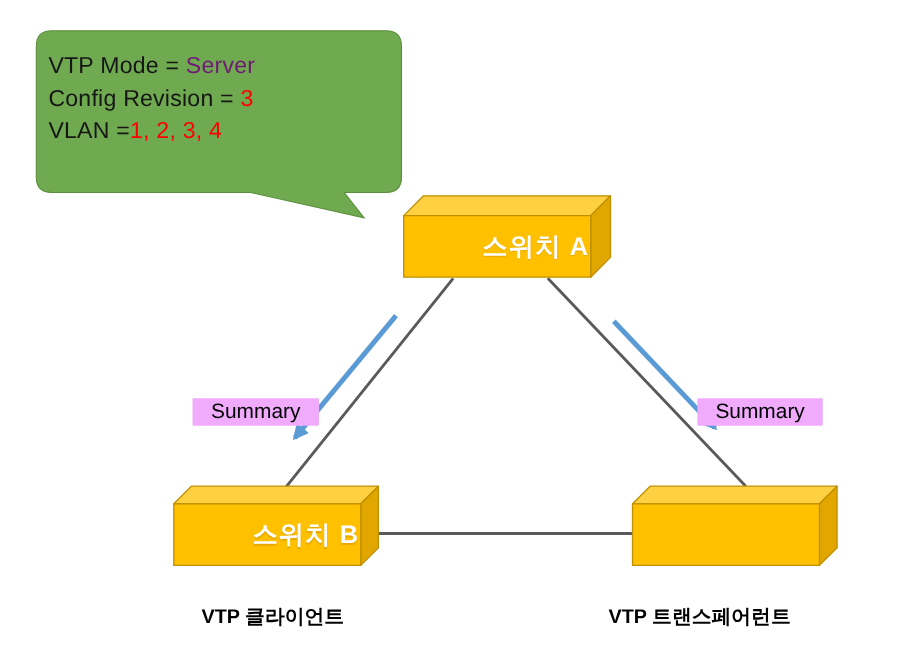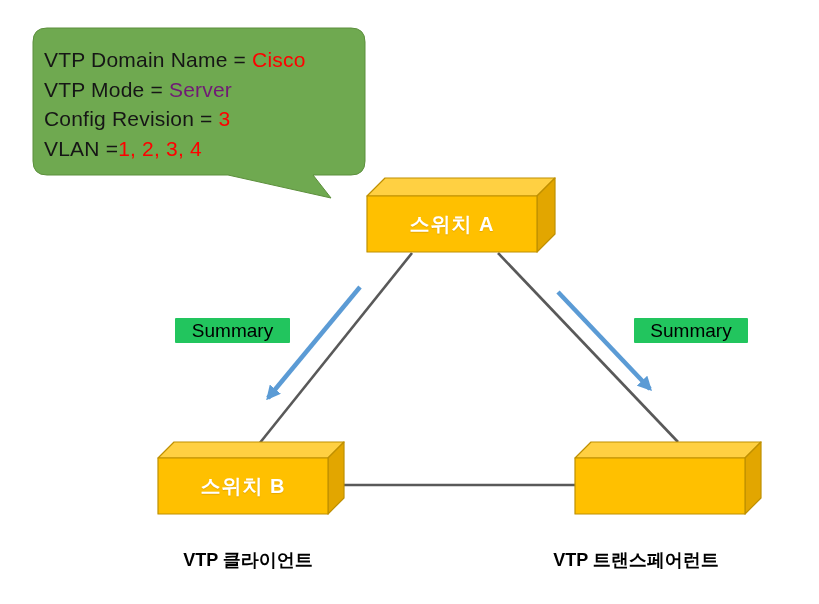--- a/index.html
+++ b/index.html
@@ -23,31 +23,32 @@
 
   
   .conn { stroke-width:2.6; }
 
   
   .arrow { stroke-width:4.5; }
 
   .switch-label {
     position:absolute; width:170px; height:56px;
     display:flex; align-items:center; justify-content:center;
-    color:#ffffff; font-weight:bold; font-size:20px; letter-spacing:1px;
+    color:#ffffff; font-weight:bold; font-size:23px; letter-spacing:1px;
     text-shadow:0 1px 1px rgba(180,120,0,.35);
+    padding-left:35px;
   }
   #switch-a-label { left:367px; top:196px; }
   #switch-b-label { left:158px; top:458px; }
   #switch-c-label { left:575px; top:458px; }
 
   .summary-label {
-    position:absolute; height:25px; background:#22c55e; color:#000000;
+    position:absolute; height:25px; background:#f0abfc; color:#000000;
     display:flex; align-items:center; justify-content:center;
-    font-size:19px; border-radius:1px;
+    font-size:19px; border-radius:1px;margin-top:44px;
   }
   #summary-left  { left:175px; top:318px; width:115px; }
   #summary-right { left:634px; top:318px; width:114px; }
 
   .caption {
     position:absolute; top:548px; height:28px; color:#000000;
     font-weight:bold; font-size:18px; text-align:center; white-space:nowrap;
   }
   #caption-b { left:142px; width:212px; }
   #caption-c { left:510px; width:252px; }
@@ -87,23 +88,20 @@
     </g>
 
     <path class="bubble-path" fill="#6FA950" d="M 47 28 H 351 Q 365 28 365 42 V 161 Q 365 175 351 175 H 313 L 331 198 L 228 175 H 47 Q 33 175 33 161 V 42 Q 33 28 47 28 Z"></path>
 
     <line class="arrow" x1="360" y1="287" x2="268" y2="398" stroke="#5B9BD5" marker-end="url(#arrowhead)"></line>
     <line class="arrow" x1="558" y1="292" x2="650" y2="389" stroke="#5B9BD5" marker-end="url(#arrowhead)"></line>
   </svg>
 
   <div class="callout-text">
     <div class="callout-line">
-      <span>VTP Domain Name = </span><span class="val" style="color:#FF0000">Cisco</span>
-    </div>
-    <div class="callout-line">
       <span>VTP Mode = </span><span class="val" style="color:#701a75">Server</span>
     </div>
     <div class="callout-line">
       <span>Config Revision = </span><span class="val" style="color:#FF0000">3</span>
     </div>
     <div class="callout-line">
       <span>VLAN =</span><span class="val" style="color:#FF0000">1, 2, 3, 4</span>
     </div>
   </div>
 

